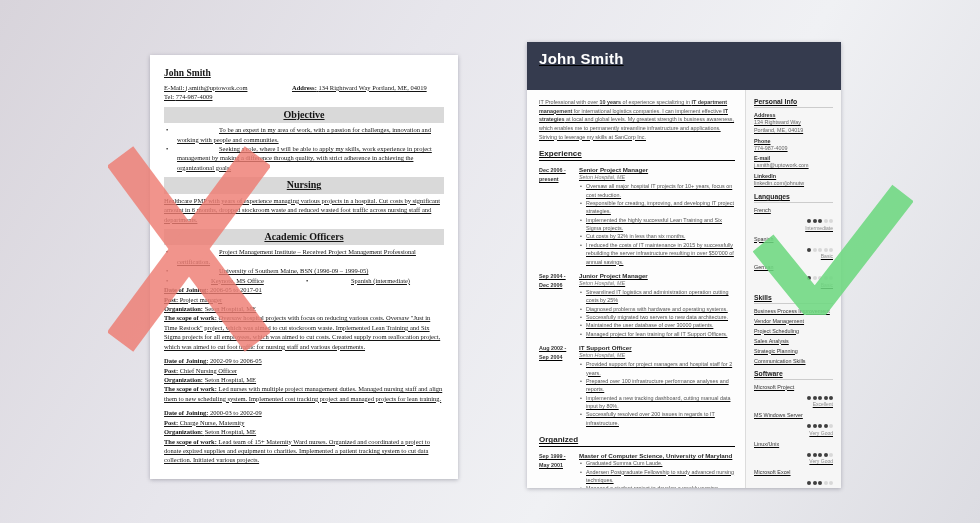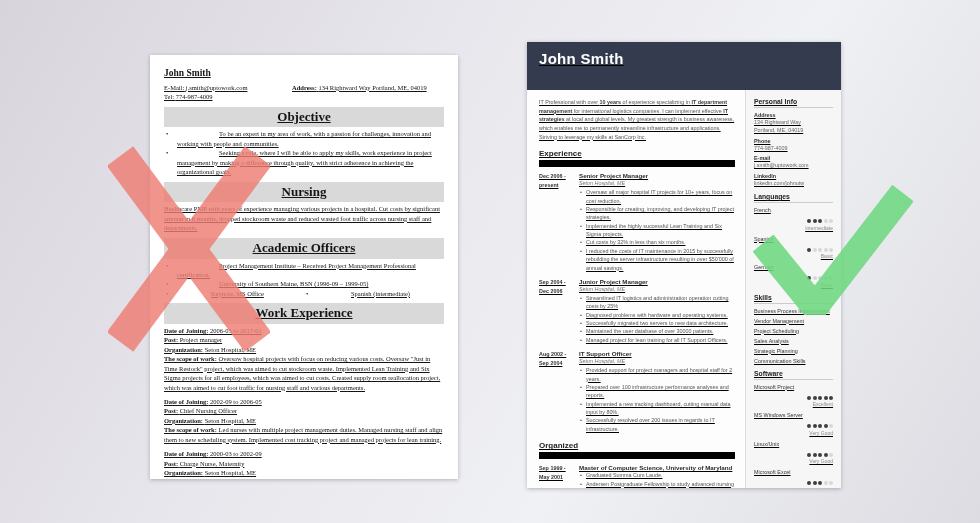--- a/index.html
+++ b/index.html
@@ -9,39 +9,39 @@
     background:linear-gradient(120deg,#d8d4db 0%,#e7e6ec 35%,#f0f1f4 65%,#dcdce2 100%); }
   .page { position:absolute; background:#fff; box-shadow:0 1px 4px rgba(40,40,60,.3); overflow:hidden;text-decoration:underline; }
 
   
   .bad { left:150px; top:55px; width:308px; height:424px; padding:12px 14px;
          font-family:"Liberation Serif", serif; font-size:6.5px; line-height:1.45; color:#141414; }
   .bad-name { font-size:9.5px; font-weight:700; margin-bottom:2px; }
   .bad-contact { display:flex; }
   .bad-contact-left { flex:1; }
   .bad-contact-right { width:152px; }
-  .sbar { background:#d9d9d9; text-align:center; font-weight:700; font-size:13px; padding:1px 0; margin:5px 0 2px; }
+  .sbar { background:#d9d9d9; text-align:center; font-weight:700; font-size:10px; padding:1px 0; margin:5px 0 2px; }
   .li { position:relative; padding-left:13px; }
   .li .bu { position:absolute; left:2px; }
   .ind  { text-indent:42px; }
   .ind2 { text-indent:34px; }
   .tsl { display:flex; }
   .tsl > div { flex:1; }
   .job { margin-top:5px; }
 
   
   .good { left:527px; top:42px; width:314px; height:446px; display:flex; flex-direction:column; background:#fdfdfd; }
   .good-header { background:#353b4e; color:#fff; height:48px; padding:8px 12px 0 12px; flex:none; }
   .good-name { font-size:15px; font-weight:700; letter-spacing:.3px; }
   .good-title { font-size:7.5px; color:#bcc0cb; margin-top:3px; }
   .good-body { flex:1; display:flex; overflow:hidden; }
   .main { flex:1; padding:8px 10px 6px 12px; overflow:hidden; }
   .summary { font-size:5.4px; line-height:1.6; color:#555; }
   .summary .bold { font-weight:700; color:#3c3c3c; }
-  .sec-title { font-size:8px; font-weight:700; color:#222; border-bottom:7px solid #000000; padding-bottom:2px; margin:8px 0 5px; }
+  .sec-title { font-size:8px; font-weight:700; color:#222; border-bottom:1px solid #000000; padding-bottom:2px; margin:8px 0 5px; }
   .xp { display:flex; margin-bottom:6px; }
   .xp-date { width:40px; flex:none; font-size:5.4px; font-weight:700; color:#333; line-height:1.7; }
   .xp-body { flex:1; }
   .xp-role { font-size:6.2px; font-weight:700; color:#2b2b2b; }
   .xp-co { font-size:5.4px; font-style:italic; color:#777; margin:1px 0 2px; }
   .xp-li { position:relative; font-size:5.4px; color:#555; line-height:1.55; padding-left:7px; }
   .xp-li .bu { position:absolute; left:1px; }
   .sidebar { width:96px; flex:none; border-left:1px solid #dcdcdc; background:#f6f6f6; padding:6px 8px; overflow:hidden; }
   .sb-title { font-size:6.8px; font-weight:700; color:#222; border-bottom:1px solid #ccc; padding-bottom:2px; margin:6px 0 4px; }
   .sb-title:first-child { margin-top:2px; }
@@ -102,21 +102,20 @@
       <div class="li">
           <span class="bu">•</span>
           <div class="ind2">Keynote, MS Office</div>
         </div>
       <div class="li">
           <span class="bu">•</span>
           <div class="ind2">Spanish (intermediate)</div>
         </div>
     </div>
 
-    <div class="sbar">Work Experience</div>
 
     <div class="job" style="margin-top:0">
       <div><b>Date of Joining:</b> <span>2006-05 to 2017-01</span></div>
       <div><b>Post:</b> <span>Project manager</span></div>
       <div><b>Organization:</b> <span>Seton Hospital, ME</span></div>
       <div><b>The scope of work:</b> <span>Oversaw hospital projects with focus on reducing various costs. Oversaw "Just in Time Restock" project, which was aimed to cut stockroom waste. Implemented Lean Training and Six Sigma projects for all employees, which was aimed to cut costs. Created supply room reallocation project, which was aimed to cut foot traffic for nursing staff and various departments.</span></div>
     </div>
     <div class="job">
       <div><b>Date of Joining:</b> <span>2002-09 to 2006-05</span></div>
       <div><b>Post:</b> <span>Chief Nursing Officer</span></div>

